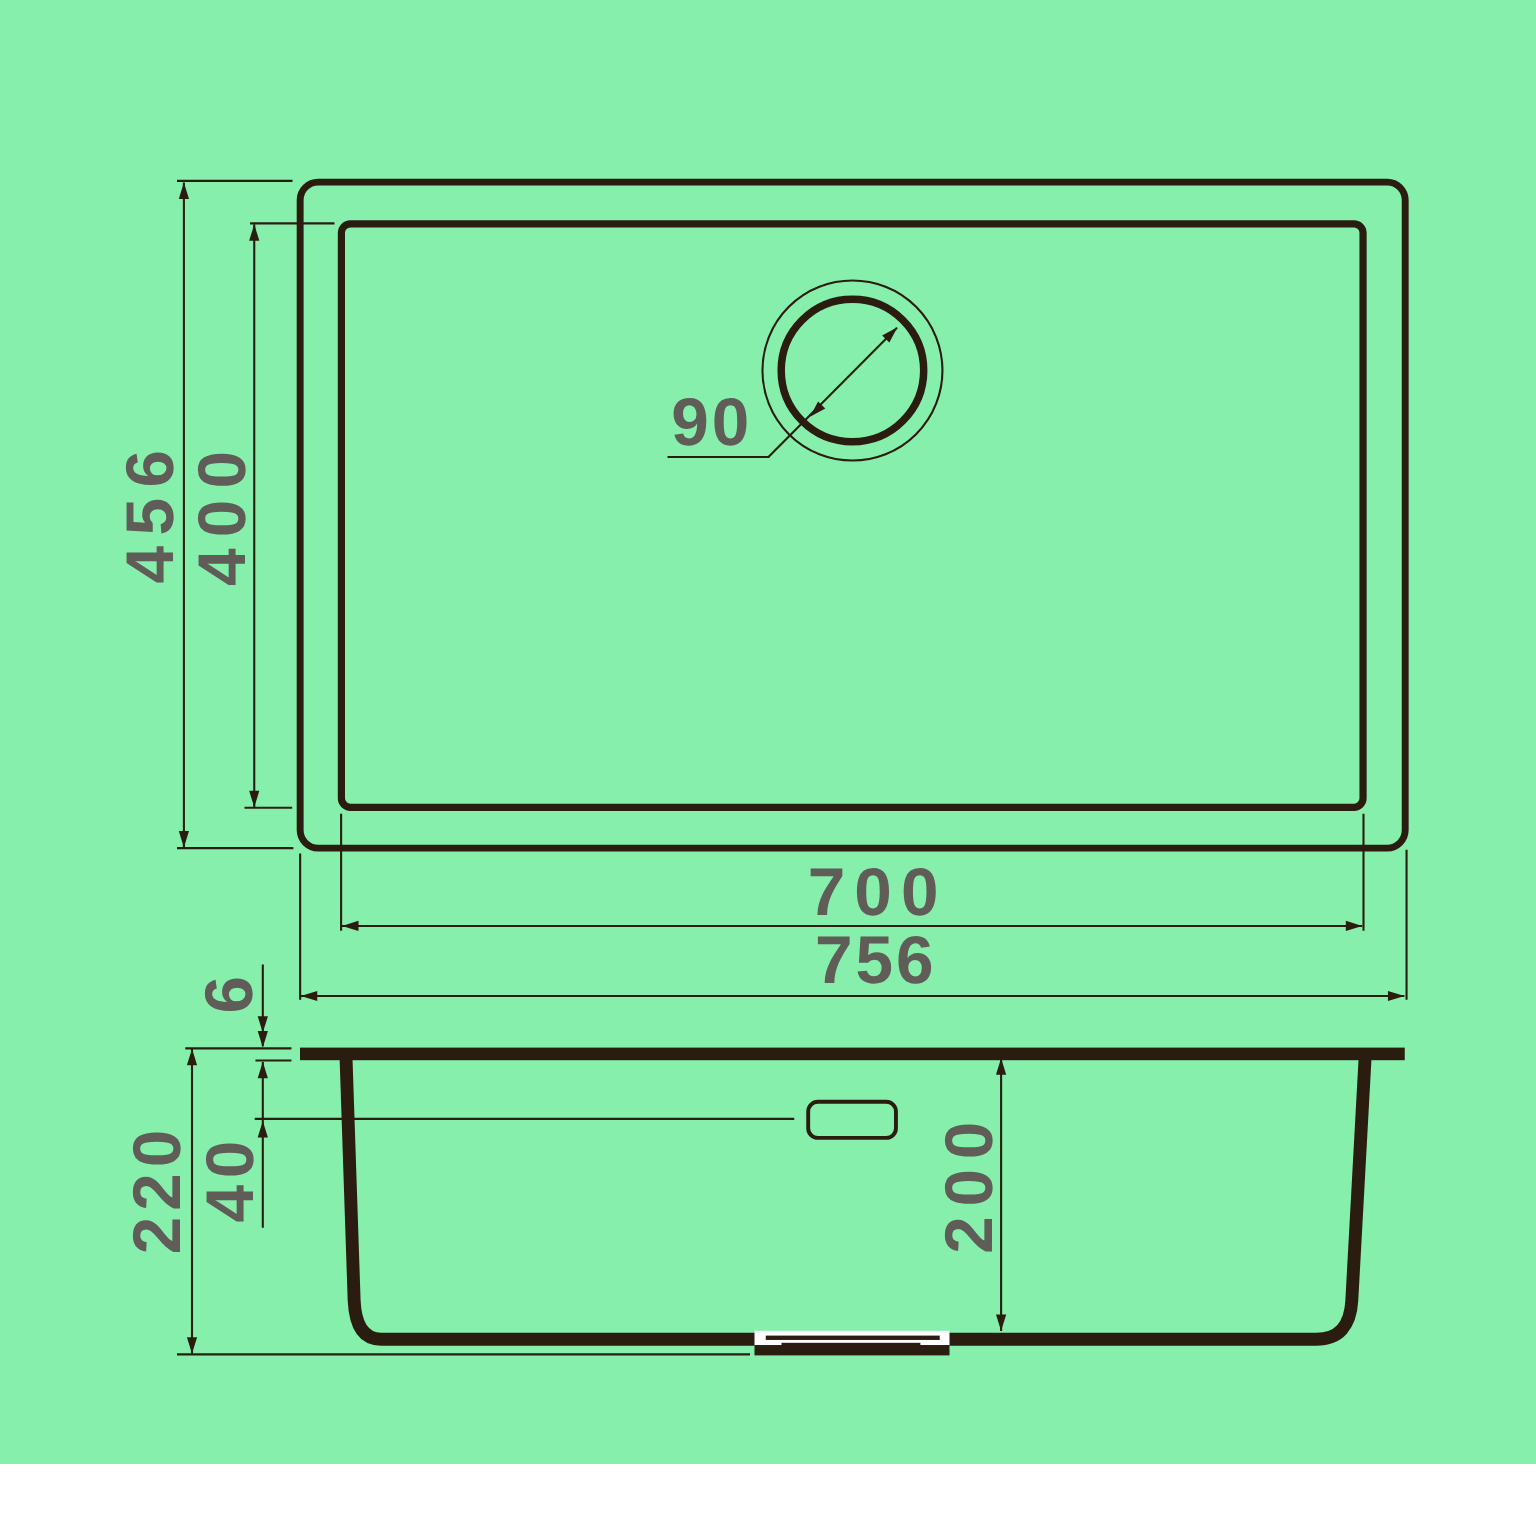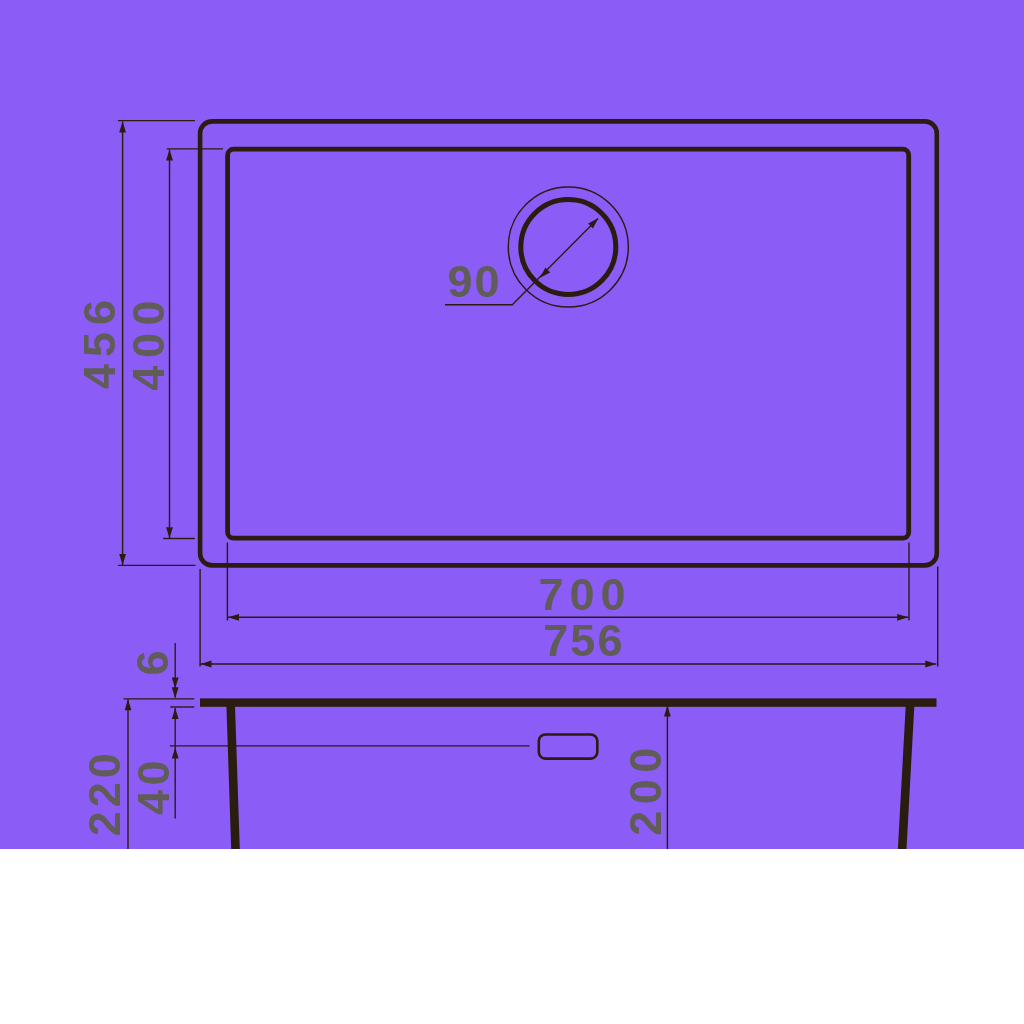--- a/index.html
+++ b/index.html
@@ -1,16 +1,16 @@
 <!DOCTYPE html>
 <html><head>
 <meta charset="utf-8">
 <style>
   html,body{margin:0;padding:0;background:#ffffff;}
-  #wrap{width:1024px;height:849px;position:relative;background:#8b5cf6;}
+  #wrap{width:1024px;height:976px;position:relative;background:#86efac;}
   svg{display:block;}
   text{font-family:"Liberation Sans",sans-serif;font-weight:bold;fill:#605c57;}
 </style>
 </head>
 <body>
 <div id="wrap">
 <svg width="1024" height="1024" viewBox="0 0 1024 1024">
 
   <rect x="200.1" y="121.4" width="736.7" height="444.0" rx="12" ry="12" fill="none" stroke="#2b1c10" stroke-width="4.6"></rect>
 

